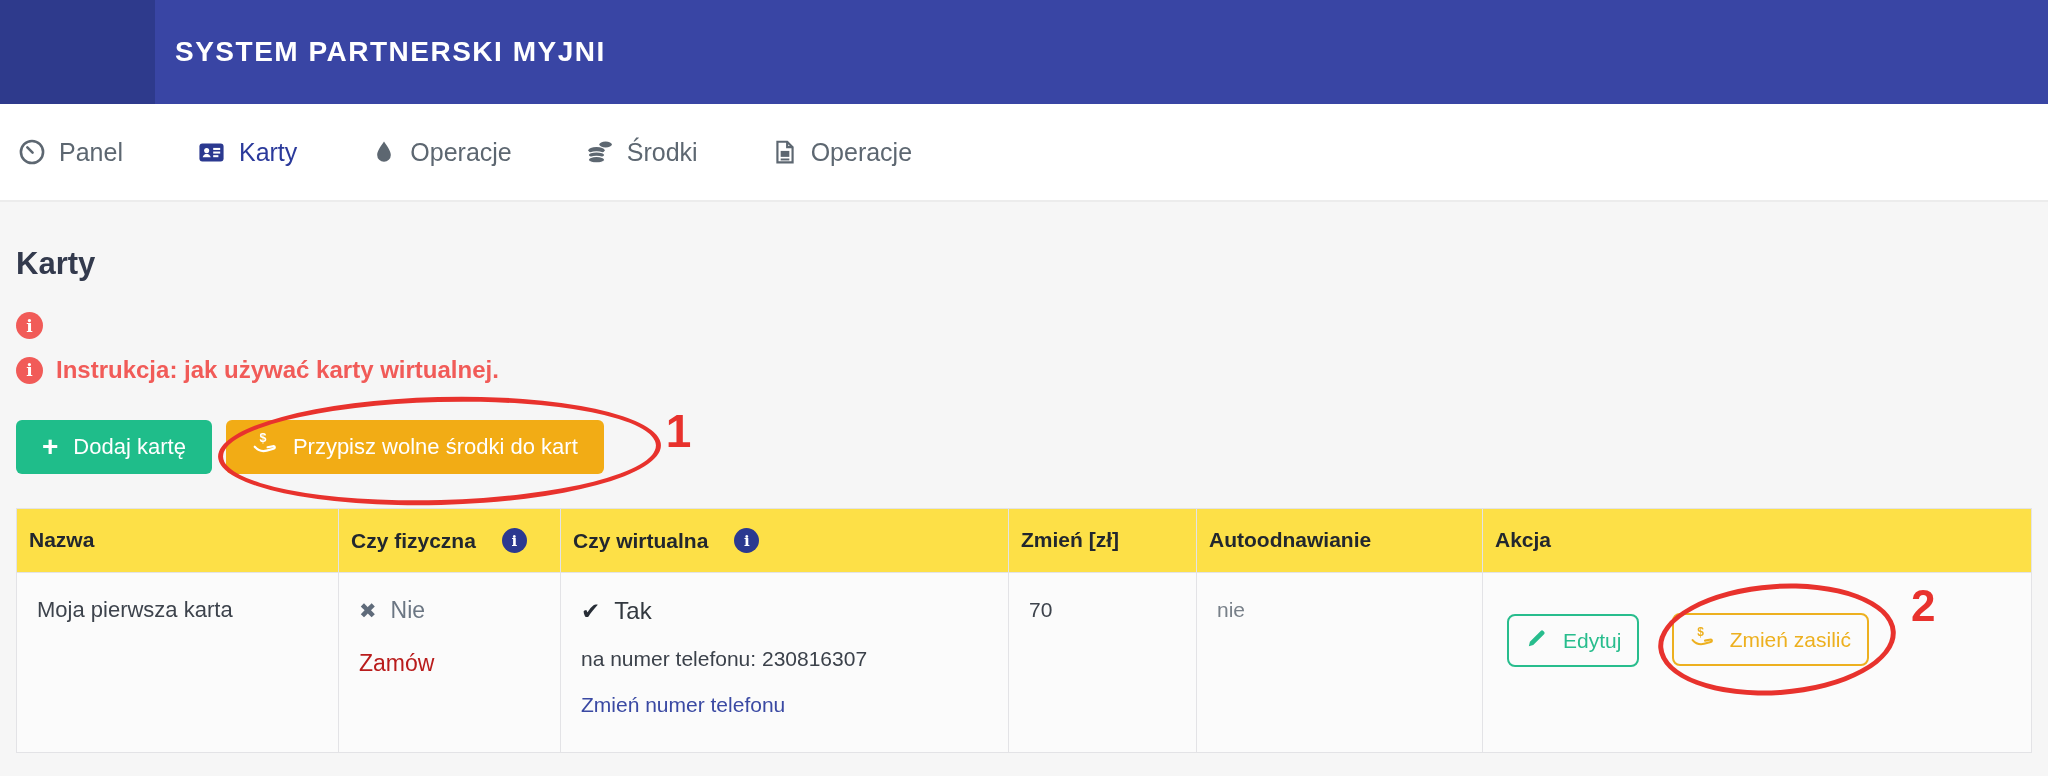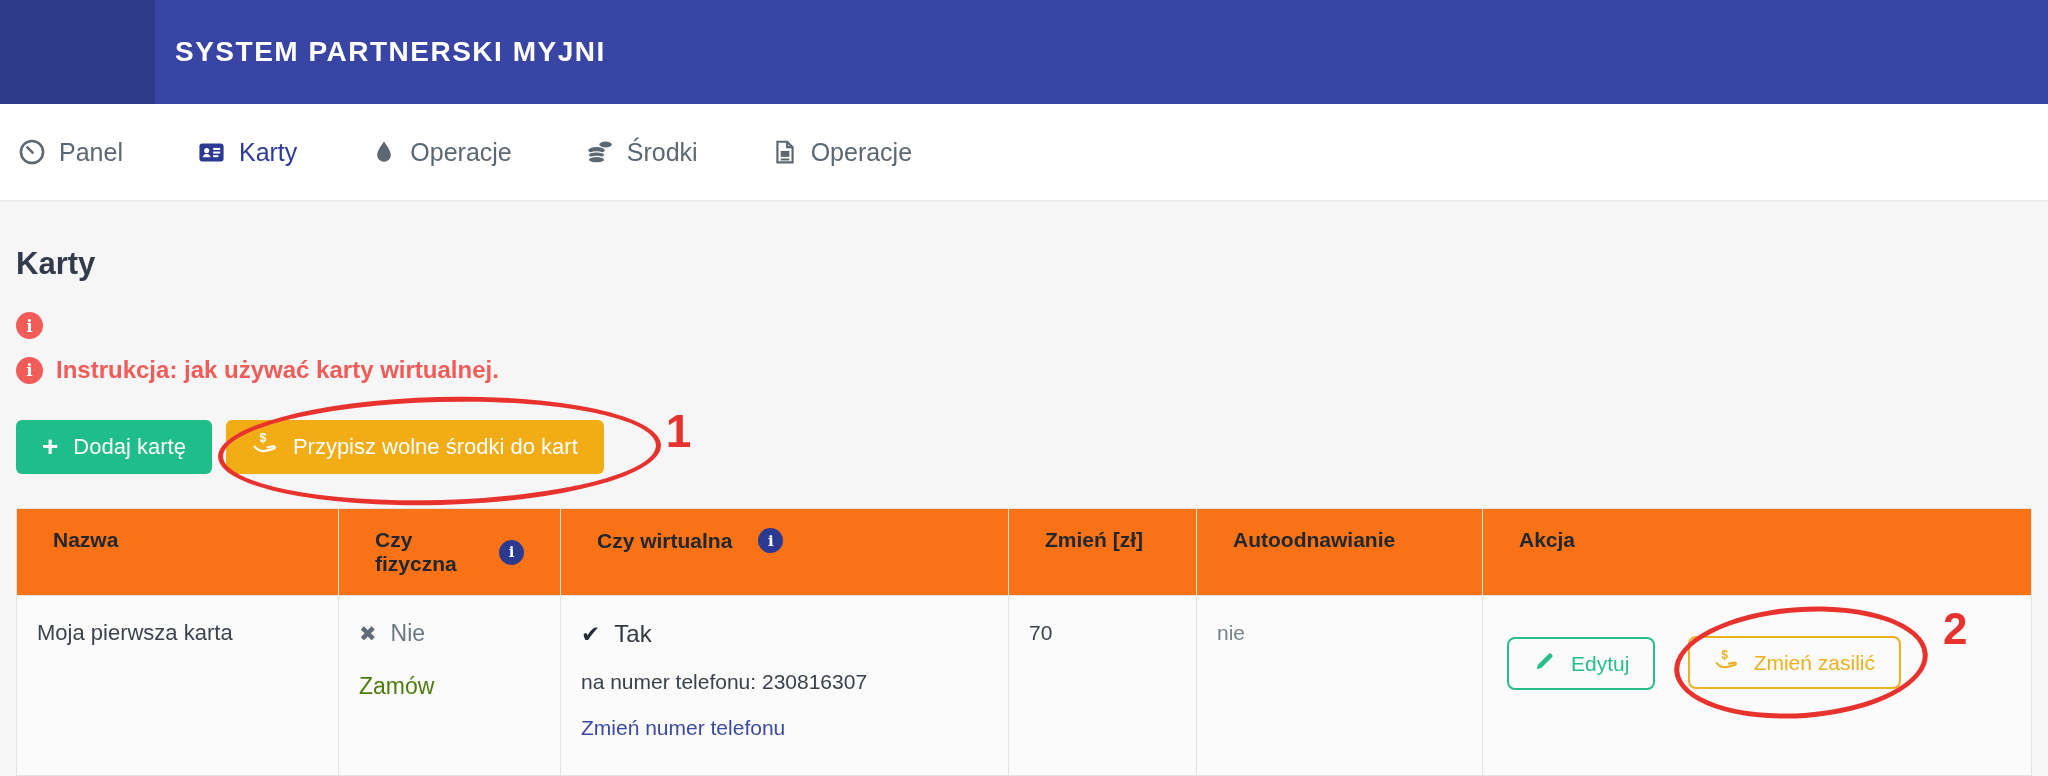--- a/index.html
+++ b/index.html
@@ -45,42 +45,42 @@
   .ellipse-1 { inset:-23px -57px -31px -8px; transform:rotate(-1.5deg); }
   .ellipse-2 { inset:-29px -27px -29px -14px; transform:rotate(-4deg); }
   .annot-num { position:absolute; left:100%; color:#e8322d; font-weight:bold; pointer-events:none; z-index:5;
                font-family:"Liberation Sans", sans-serif; }
   .num-1 { margin-left:62px; top:-16px; font-size:46px; }
   .num-2 { margin-left:42px; top:-32px; font-size:44px; }
 
   
   .cards-table { margin-top:34px; width:100%; border-collapse:collapse; background:#fbfbfb; }
   .cards-table th, .cards-table td { border:1px solid #e3e3e6; text-align:left; vertical-align:top; }
-  .cards-table th { padding:19px 36px; font-size:21px; color:#22272e; background:#f97316; }
+  .cards-table th { padding:19px 12px; font-size:21px; color:#22272e; background:#fde047; }
   .cards-table td { padding:24px 20px; font-size:22px; color:#3d434c; height:180px; }
   .th-flex { display:flex; align-items:center; gap:26px; }
   .th-flex.spread { justify-content:flex-start; }
   .info-badge-blue { flex:0 0 auto; width:25px; height:25px; border-radius:50%; background:#2b3990; color:#fff;
                      display:flex; align-items:center; justify-content:center;
                      font-family:"DejaVu Serif", serif; font-size:15px; font-weight:bold; cursor:pointer; }
 
   .cell-line { display:flex; align-items:center; gap:14px; }
   .x-glyph { font-family:"DejaVu Sans", sans-serif; font-size:21px; font-weight:bold; color:#5f6b7a; }
   .check-glyph { font-family:"DejaVu Sans", sans-serif; font-size:23px; color:#272d36; }
   .muted { color:#6b7683; font-size:23px; }
-  .muted-light { color:#4d7c0f; font-size:23px; cursor:pointer; }
+  .muted-light { color:#b91c1c; font-size:23px; cursor:pointer; }
   .strong-val { color:#32383f; font-size:24px; }
   .phone-line { margin-top:22px; font-size:21px; color:#3b414a; }
   .link-blue { margin-top:22px; font-size:21px; color:#3a49a3; cursor:pointer; display:inline-block; }
   .funds-val { font-size:21px; color:#3d434c; }
   .autorenew-val { font-size:21px; color:#788089; }
 
   .action-cell { position:relative; padding-top:40px !important; padding-left:24px !important; }
   .btn-outline { background:transparent; border-radius:8px; height:53px; display:inline-flex; align-items:center;
-                 gap:15px; font-family:"Liberation Sans", sans-serif; font-size:21px; padding:0 24px; cursor:pointer; }
+                 gap:15px; font-family:"Liberation Sans", sans-serif; font-size:21px; padding:0 16px; cursor:pointer; }
   .btn-outline-green { border:2px solid #28bd8d; color:#28bd8d; }
   .btn-outline-yellow { border:2px solid #edb01f; color:#edb01f; }
   .action-gap { display:inline-block; width:20px; }
 </style>
 </head>
 <body>
 
 <div class="header">
   <div class="header-left-block"></div>
   <div class="header-title">SYSTEM PARTNERSKI MYJNI</div>

